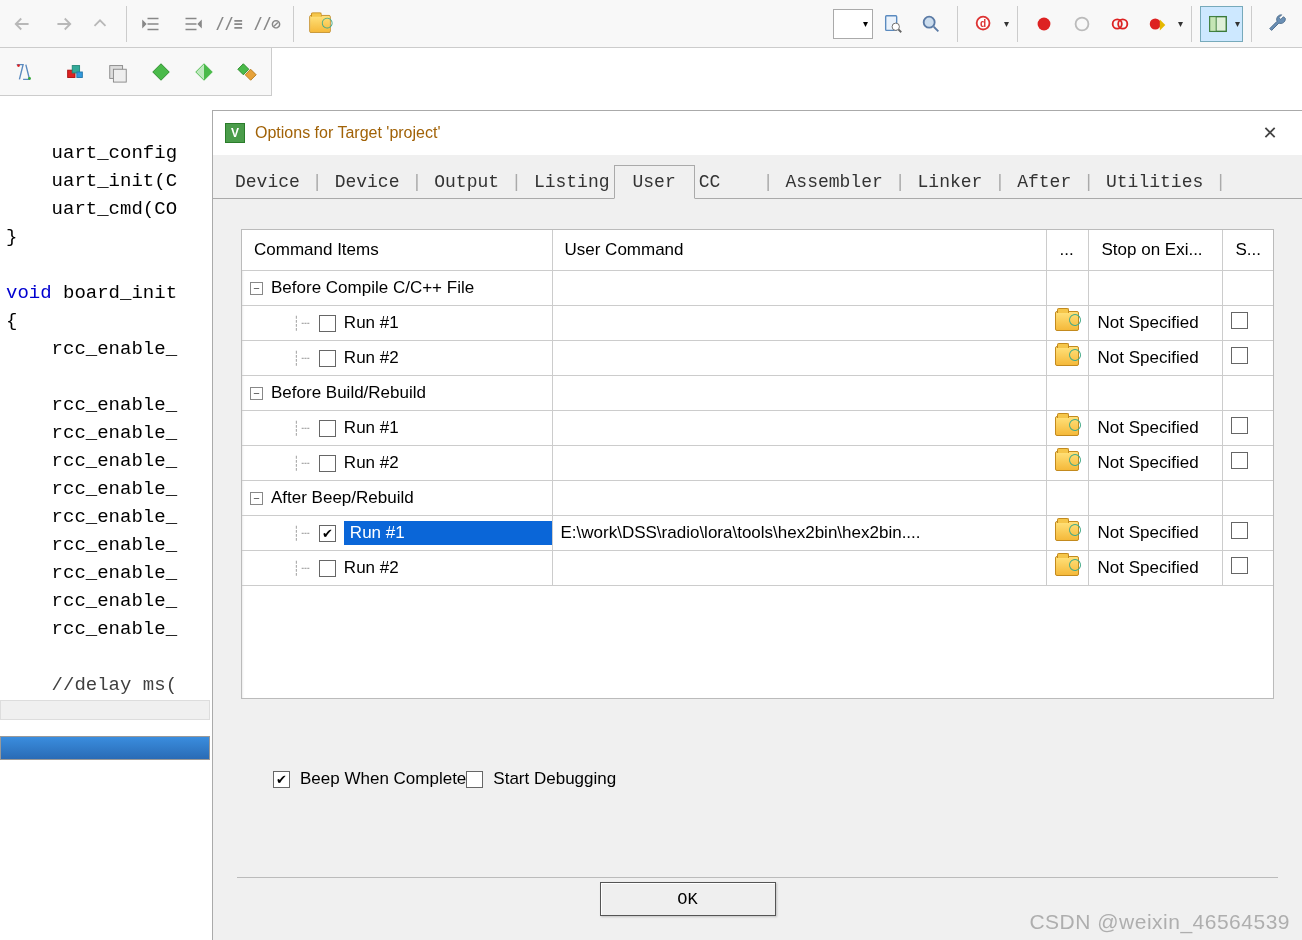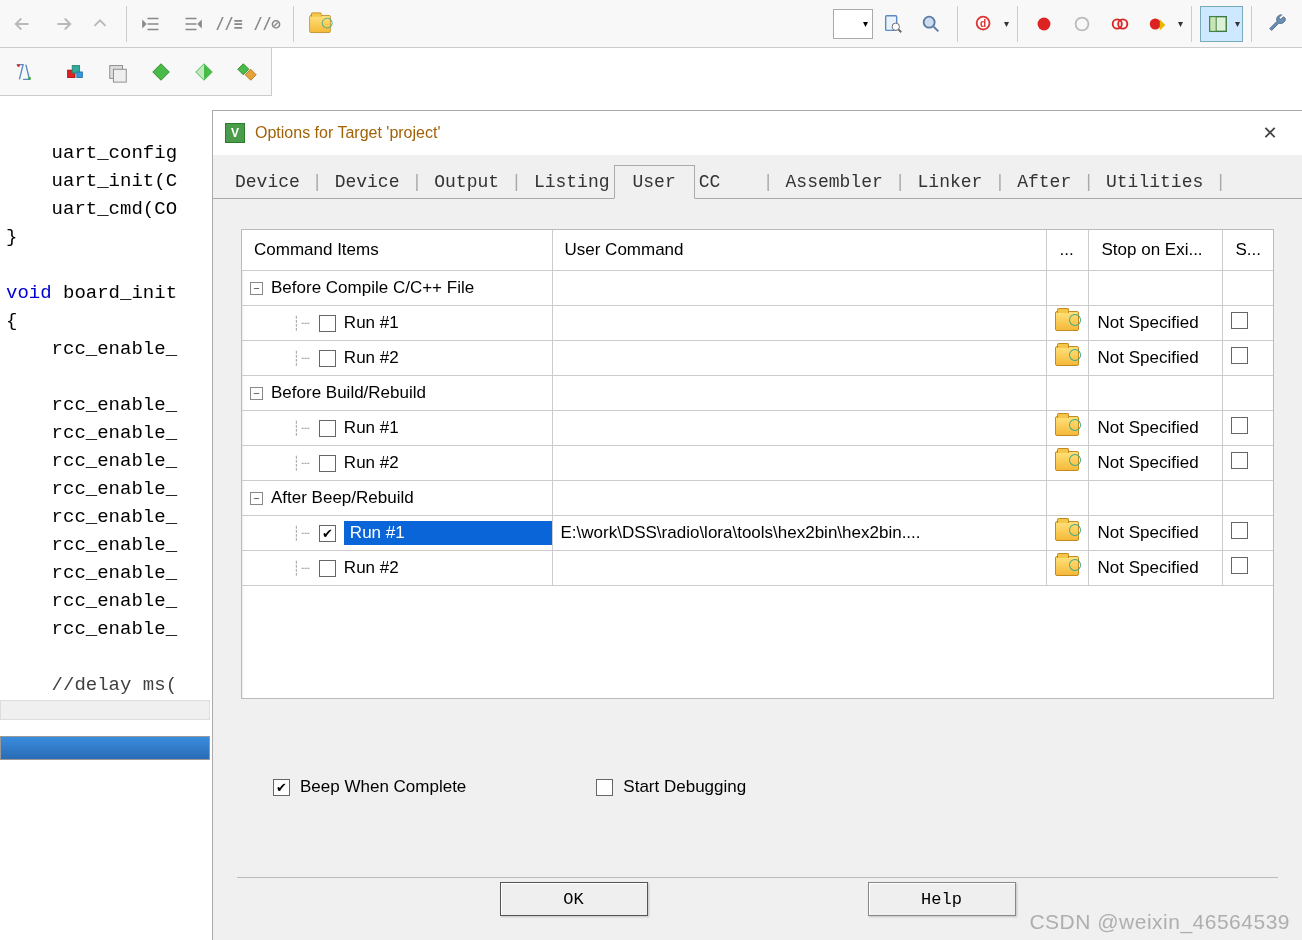--- a/index.html
+++ b/index.html
@@ -28,21 +28,21 @@
 .titlebar { display: flex; align-items: center; height: 44px; background: #fff; padding: 0 12px; }
 .titlebar .app-icon { width: 20px; height: 20px; background: #4a9c4a; border: 1px solid #2a7c2a; margin-right: 10px; display: flex; align-items: center; justify-content: center; color: #fff; font-size: 12px; font-weight: bold; }
 .titlebar .title { flex: 1; font-size: 16px; color: #a16207; }
 .titlebar .close { width: 40px; text-align: center; font-size: 18px; cursor: pointer; color: #444; }
 
 .tab-row { display: flex; align-items: center; padding: 10px 10px 0 18px; font-family: "Courier New", monospace; font-size: 18px; border-bottom: 1px solid #aaa; background: #f0f0f0; }
 .tab { padding: 6px 4px; cursor: pointer; color: #333; position: relative; }
 .tab-sep { color: #aaa; padding: 0 8px; }
 .tab.active { background: #f0f0f0; border: 1px solid #aaa; border-bottom: 1px solid #f0f0f0; margin-bottom: -1px; padding: 6px 18px; }
 
-.panel { margin: 30px 28px 28px 28px; border: 1px solid #bbb; background: #fff; height: 470px; box-shadow: inset 1px 1px 2px rgba(0,0,0,0.08); overflow: hidden; }
+.panel { margin: 30px 28px 20px 28px; border: 1px solid #bbb; background: #fff; height: 470px; box-shadow: inset 1px 1px 2px rgba(0,0,0,0.08); overflow: hidden; }
 
 .grid { width: 100%; border-collapse: collapse; font-size: 17px; }
 .grid th { text-align: left; font-weight: normal; padding: 10px 12px; border: 1px solid #ccc; border-top: none; background: #fff; }
 .grid th:first-child { border-left: none; }
 .grid th:last-child { border-right: none; }
 .grid td { padding: 4px 8px; border: 1px solid #ccc; height: 35px; vertical-align: middle; }
 .grid td:first-child { border-left: none; }
 .grid td:last-child { border-right: none; }
 .grid td.cmd-col { border-right: 1px solid #ccc; }
 .col-command { width: 310px; }
@@ -54,25 +54,25 @@
 .tree-box { width: 13px; height: 13px; border: 1px solid #888; background: #fff; display: flex; align-items: center; justify-content: center; font-size: 11px; line-height: 1; color: #444; cursor: pointer; }
 .tree-dots { color: #aaa; letter-spacing: 1px; font-family: monospace; font-size: 14px; }
 .tree-indent { width: 34px; display: inline-block; }
 .chk { width: 17px; height: 17px; border: 1px solid #666; background: #fff; display: inline-flex; align-items: center; justify-content: center; font-size: 13px; }
 .chk.checked::after { content: "✔"; color: #000; }
 .row-sel { background: #0a66d8; color: #fff; display: inline-block; padding: 2px 6px; }
 .folder-ico { width: 24px; height: 20px; display: inline-block; background: linear-gradient(#ffe17a,#f5b93a); border: 1px solid #c38a1e; border-radius: 2px; position: relative; }
 .folder-ico::before { content: ""; position: absolute; left: 1px; top: -4px; width: 10px; height: 4px; background: #f5c64a; border: 1px solid #c38a1e; border-bottom: none; border-radius: 2px 2px 0 0; }
 .folder-ico::after { content: ""; position: absolute; right: -3px; top: 2px; width: 10px; height: 10px; border: 1px solid #4a8; border-radius: 50%; transform: rotate(30deg); }
 
-.bottom-checks { display: flex; gap: 130px; padding: 50px 50px 20px 60px; font-size: 17px; }
+.bottom-checks { display: flex; padding: 50px 50px 20px 60px; font-size: 17px; }
 .bottom-checks label { display: flex; align-items: center; gap: 10px; }
 
 .btn-row { position: absolute; bottom: 10px; left: 0; right: 0; display: flex; gap: 40px; justify-content: center; padding: 14px 30px; }
-.btn { width: 148px; height: 34px; border: 1px solid #888; background: #efefef; font-size: 17px; cursor: pointer; box-shadow: 1px 1px 0 #fff inset, 1px 1px 2px rgba(0,0,0,0.2); font-family: "Courier New", monospace; }
+.btn { width: 176px; height: 34px; border: 1px solid #888; background: #efefef; font-size: 17px; cursor: pointer; box-shadow: 1px 1px 0 #fff inset, 1px 1px 2px rgba(0,0,0,0.2); font-family: "Courier New", monospace; margin-left: 40px; }
 .btn.ok { border: 1px solid #555; }
 .watermark { position: absolute; right: 12px; bottom: 6px; font-size: 21px; color: rgba(120,120,120,0.55); font-family: sans-serif; letter-spacing: 0.5px; }
 .divider-line { position: absolute; left: 24px; right: 24px; bottom: 62px; height: 1px; border-top: 1px solid #bbb; }
 </style>
 </head>
 <body>
 
 <div class="toolbar">
   <div class="tb-btn">
       <svg viewBox="0 0 24 24">
@@ -424,17 +424,16 @@
         <span class="chk"></span>
         <span>Start Debugging</span>
       </label>
   </div>
 
   <div class="divider-line"></div>
 
   <div class="btn-row">
     <button class="btn ok">OK</button>
     <div style="width:140px"></div>
-    <button class="btn">Help</button>
   </div>
 
   <div class="watermark">CSDN @weixin_46564539</div>
 </div>
 
 </body></html>

